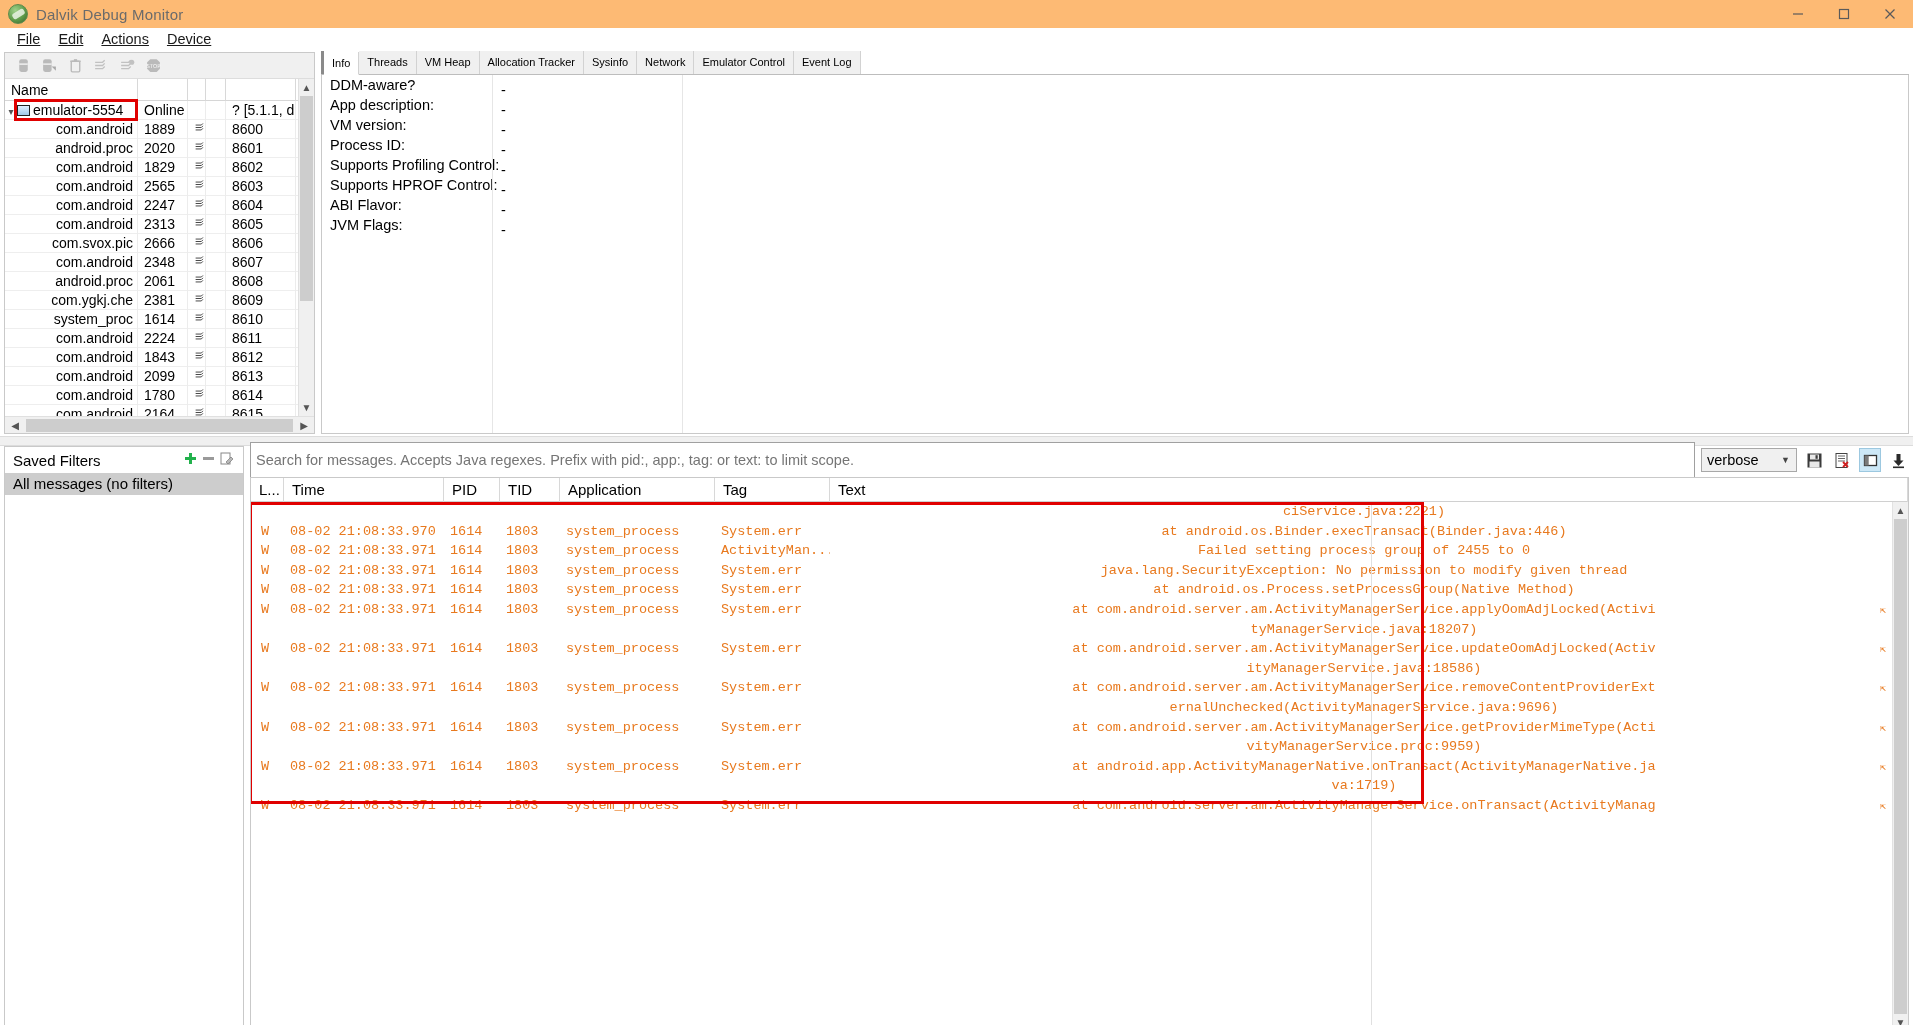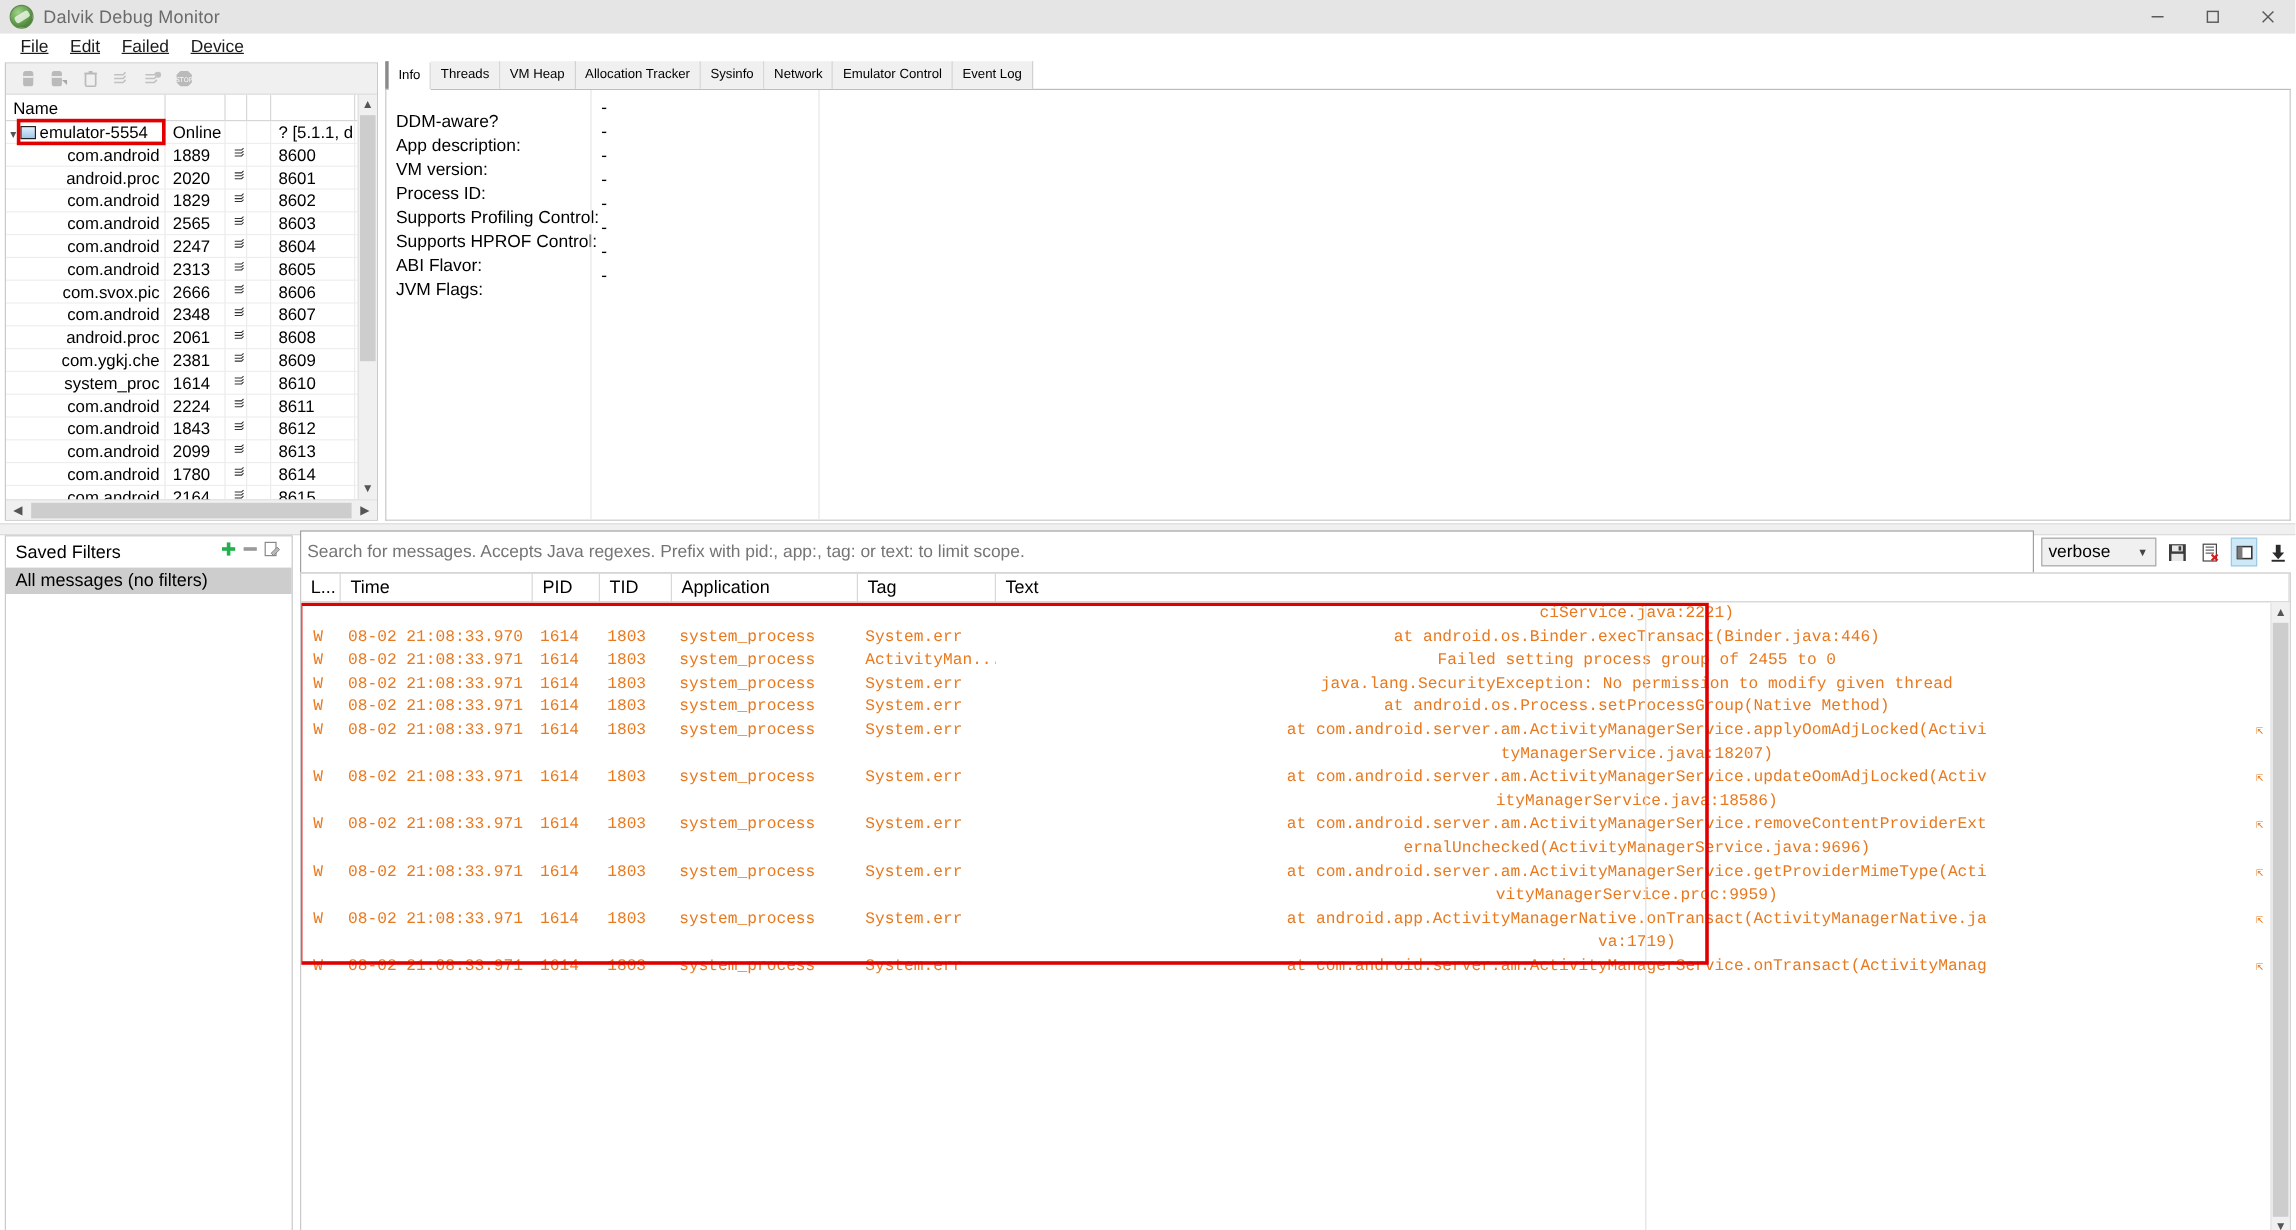--- a/index.html
+++ b/index.html
@@ -7,21 +7,21 @@
     width: 1913px; height: 1025px;
     background: #ffffff;
     font-family: "Liberation Sans", sans-serif;
     font-size: 15px;
     color: #000;
     overflow: hidden;
   }
   
   #titlebar {
     height: 28px; display: flex; align-items: center;
-    background: #e5e5e5; position: relative;
+    background: #fdba74; position: relative;
   }
   #app-icon {
     width: 20px; height: 20px; margin-left: 8px; margin-right: 8px;
     border-radius: 50%;
     background: radial-gradient(circle at 35% 30%, #9fd18a 0%, #5f9c4a 55%, #37632c 100%);
     border: 1px solid #5d8a4c;
     position: relative; flex: none;
   }
   #app-icon::after {
     content: ""; position: absolute; left: 3px; top: 6px;
@@ -85,21 +85,21 @@
   
   #info-panel { flex: 1; margin-left: 6px; display: flex; flex-direction: column; }
   #tabs { display: flex; height: 23px; align-items: flex-end; border-bottom: 1px solid #bdbdbd; }
   #tab-gutter { width: 3px; height: 23px; background: #8a8a8a; }
   .tab {
     height: 23px; line-height: 22px; padding: 0 8px; font-size: 11px;
     background: #f0f0f0; border-right: 1px solid #d2d2d2; color: #000; white-space: nowrap;
   }
   .tab.active { background: #fff; border-bottom: 1px solid #fff; margin-bottom: -1px; }
   #info-body { flex: 1; border-left: 1px solid #c9c9c9; border-right: 1px solid #c9c9c9; border-bottom: 1px solid #c9c9c9; display: flex; position: relative; background: #fff; }
-  #info-col-l { width: 170px; padding-top: 17px; }
+  #info-col-l { width: 170px; padding-top: 0; }
   #info-col-r { flex: 1; padding-top: 5px; border-left: 1px solid #e6e6e6; }
   .info-lbl, .info-val { height: 20px; line-height: 20px; font-size: 14.5px; padding-left: 8px; white-space: nowrap; }
   #info-divider2 { position: absolute; left: 360px; top: 0; bottom: 0; width: 1px; background: #e6e6e6; }
   
   #h-splitter { height: 10px; background: #f0f0f0; border-top: 1px solid #dcdcdc; border-bottom: 1px solid #dcdcdc; margin-top: 2px; }
   
   #log-area { display: flex; height: 590px; padding: 0 4px 4px 4px; }
   #filters-panel { width: 240px; border: 1px solid #c9c9c9; background: #fff; display: flex; flex-direction: column; }
   #filters-head { height: 26px; display: flex; align-items: center; padding: 0 8px; font-size: 15px; }
   #filters-head .ttl { flex: 1; }
@@ -161,21 +161,21 @@
           <line x1="2.5" y1="2.5" x2="11.5" y2="11.5" stroke="#5a5a5a" stroke-width="1.2"></line>
           <line x1="11.5" y1="2.5" x2="2.5" y2="11.5" stroke="#5a5a5a" stroke-width="1.2"></line>
         </svg>
     </div>
   </div>
 </div>
 
 <div id="menubar">
   <div class="menu-item"><u>File</u></div>
   <div class="menu-item"><u>Edit</u></div>
-  <div class="menu-item"><u>Failed</u></div>
+  <div class="menu-item"><u>Actions</u></div>
   <div class="menu-item"><u>Device</u></div>
 </div>
 
 <div id="top-area">
 
   <div id="devices-panel">
     <div id="dev-toolbar">
       <svg class="tb-ico" viewBox="0 0 16 16">
           <rect x="4" y="2" width="8" height="12" rx="2" fill="#9a9a9a"></rect>
           <rect x="4" y="6" width="8" height="1.4" fill="#efefef"></rect>

